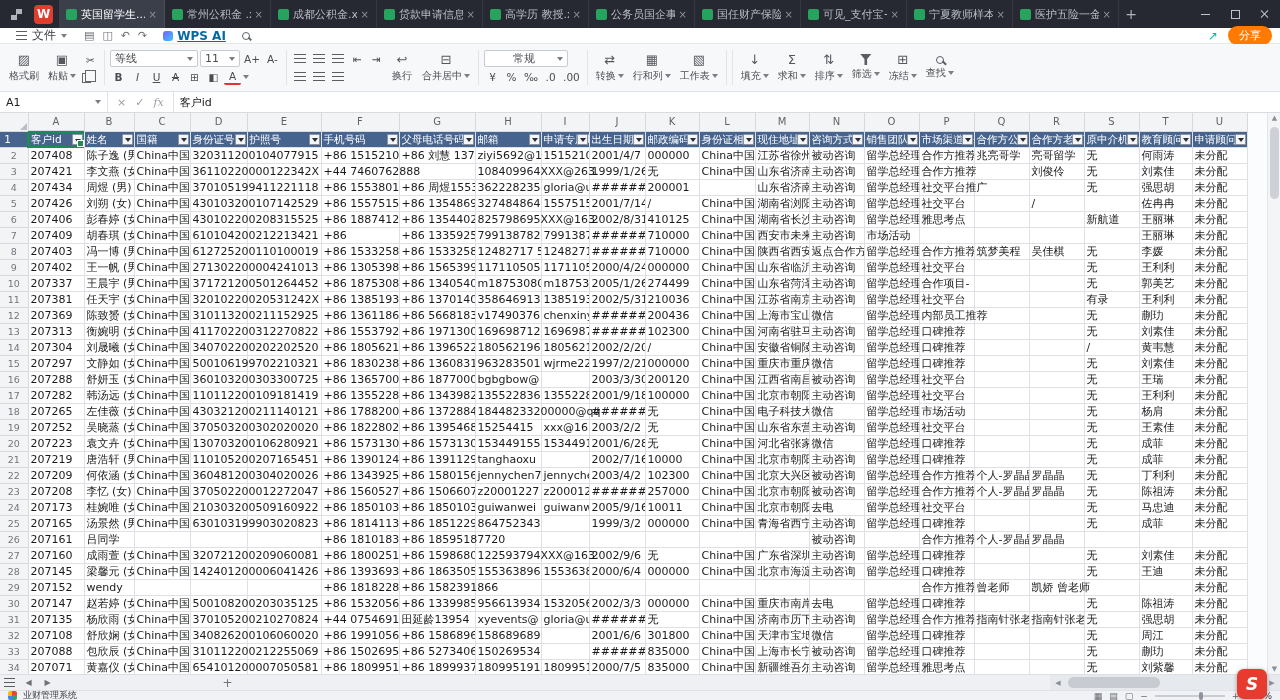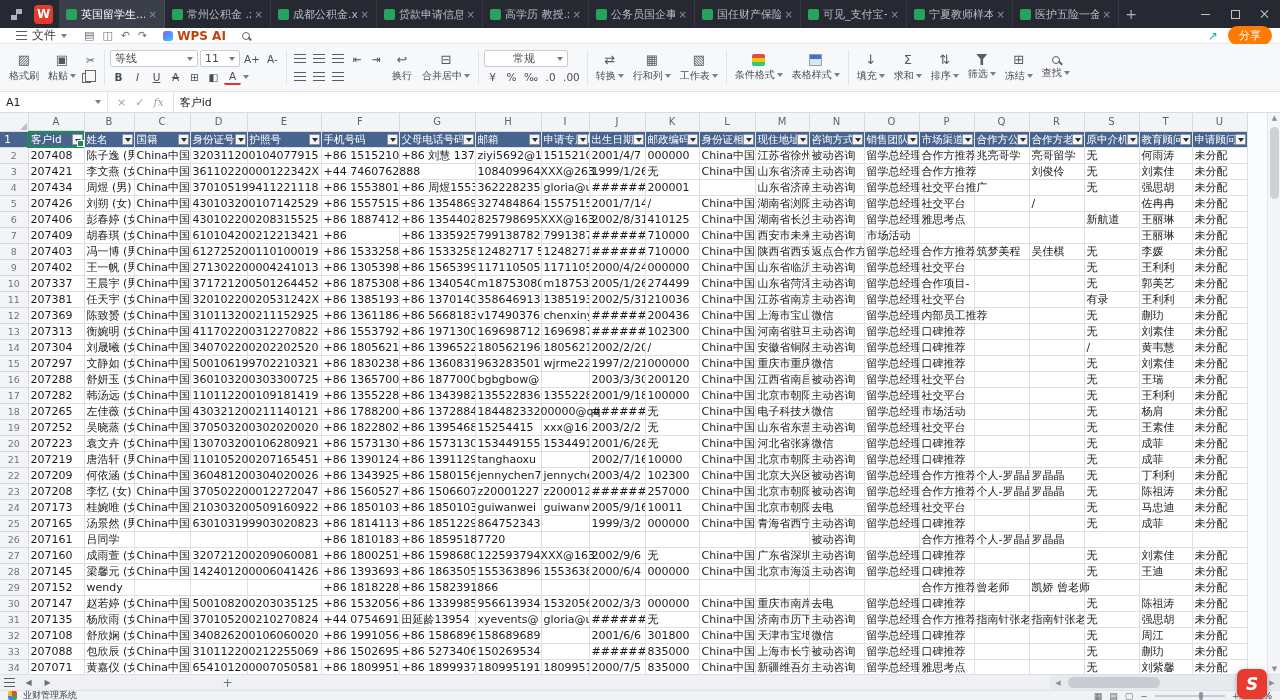--- a/index.html
+++ b/index.html
@@ -32,21 +32,21 @@
   .x-ic::before { transform:rotate(45deg);} .x-ic::after { transform:rotate(-45deg);}
 
   
   .menubar { height:16px; background:#fff; border-bottom:1px solid #e6e8ec; display:flex; align-items:center; padding:0 8px; gap:1px; font-size:12px; color:#3b3e45; flex:none; }
   .file-btn { display:flex; align-items:center; gap:5px; padding:0 8px; }
   .ic-burger { width:11px; height:9px; background:repeating-linear-gradient(to bottom,#5a5e64 0 1px,transparent 1px 4px); }
   .mb-ic { color:#6d7178; font-size:11px; padding:0 4px; }
   .menu-item { padding:2px 9px; border-radius:3px; white-space:nowrap; }
   .menu-item.active { background:#e8ebf0; font-weight:bold; color:#17181c; }
   .menu-item.context { background:#dcf3ec; color:#0fa67e; }
-  .wpsai { display:flex; align-items:center; gap:4px; padding:0 7px; font-weight:bold; color:#c2410c; }
+  .wpsai { display:flex; align-items:center; gap:4px; padding:0 7px; font-weight:bold; color:#0369a1;text-decoration:underline; }
   .ai-dot { width:10px; height:10px; border-radius:3px; background:linear-gradient(135deg,#7b5cff,#37c6ff); }
   .search-ic { width:8px; height:8px; border:1.5px solid #606469; border-radius:50%; position:relative; display:inline-block; }
   .search-ic::after { content:""; position:absolute; width:4px; height:1.5px; background:#606469; transform:rotate(45deg); right:-3px; bottom:-1px; }
   .mb-right { margin-left:auto; display:flex; align-items:center; gap:10px; }
   .coop-ic { color:#12b7a6; font-size:12px; }
   .share-btn { background:#ff7a00; color:#fff; border-radius:10px; padding:2px 11px; font-size:11px; display:flex; gap:4px; align-items:center; }
 
   
   .ribbon { height:48px; background:#f7f8fa; border-bottom:1px solid #dfe2e6; display:flex; align-items:stretch; padding:3px 6px; gap:5px; font-size:10px; color:#4a4d52; flex:none; overflow:hidden; }
   .divider { width:1px; background:#e2e4e8; margin:3px 0; flex:none; }
@@ -340,36 +340,20 @@
         </div>
         <div class="vbtn">
           <span class="gly">▧</span>
           <span class="lb">
             <span>工作表</span>
             <span class="caret"></span>
           </span>
         </div>
       </div>
     <div class="divider"></div>
-    <div class="rb-group" id="styles-group">
-        <div class="vbtn">
-          <span class="ic-cf"></span>
-          <span class="lb">
-            <span>条件格式</span>
-            <span class="caret"></span>
-          </span>
-        </div>
-        <div class="vbtn">
-          <span class="ic-ts"></span>
-          <span class="lb">
-            <span>表格样式</span>
-            <span class="caret"></span>
-          </span>
-        </div>
-      </div>
     <div class="divider"></div>
     <div class="rb-group" id="quick-group">
         <div class="vbtn">
           <span class="gly">↓</span>
           <span class="lb">
             <span>填充</span>
             <span class="caret"></span>
           </span>
         </div>
         <div class="vbtn">

